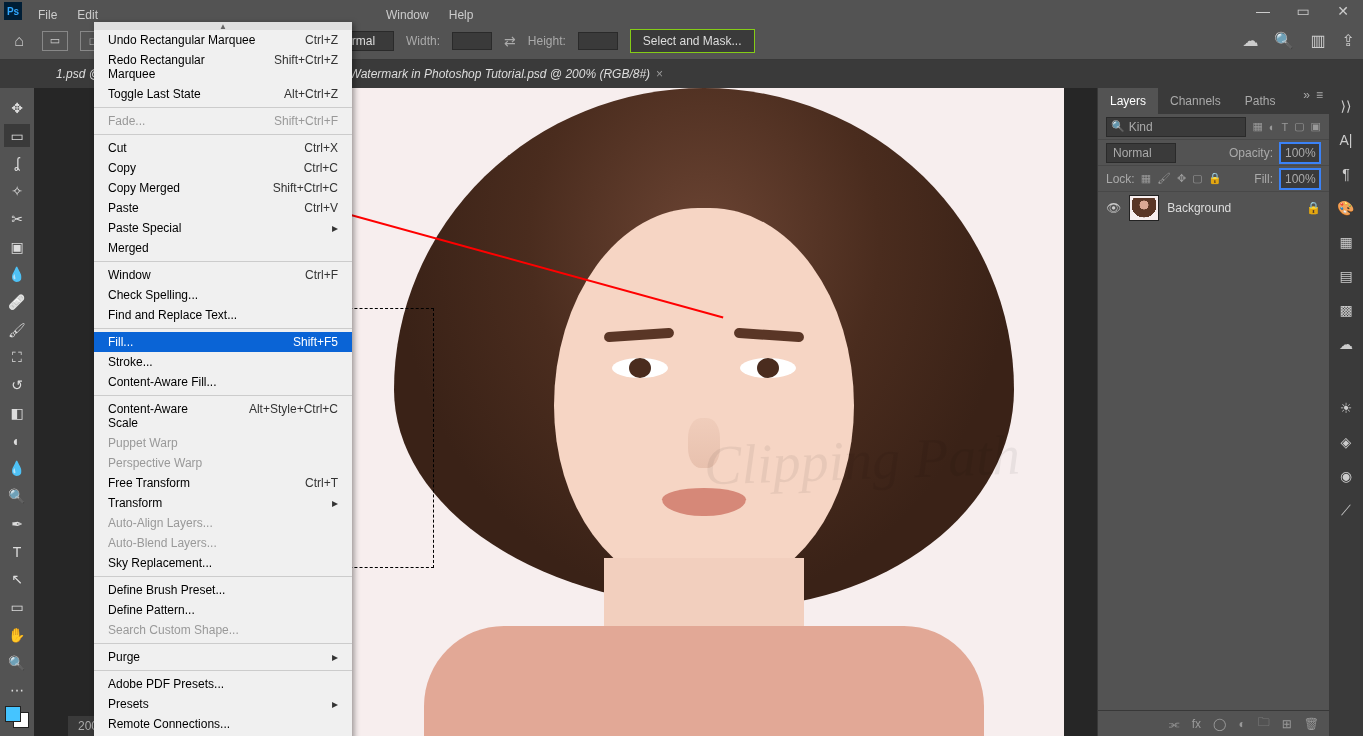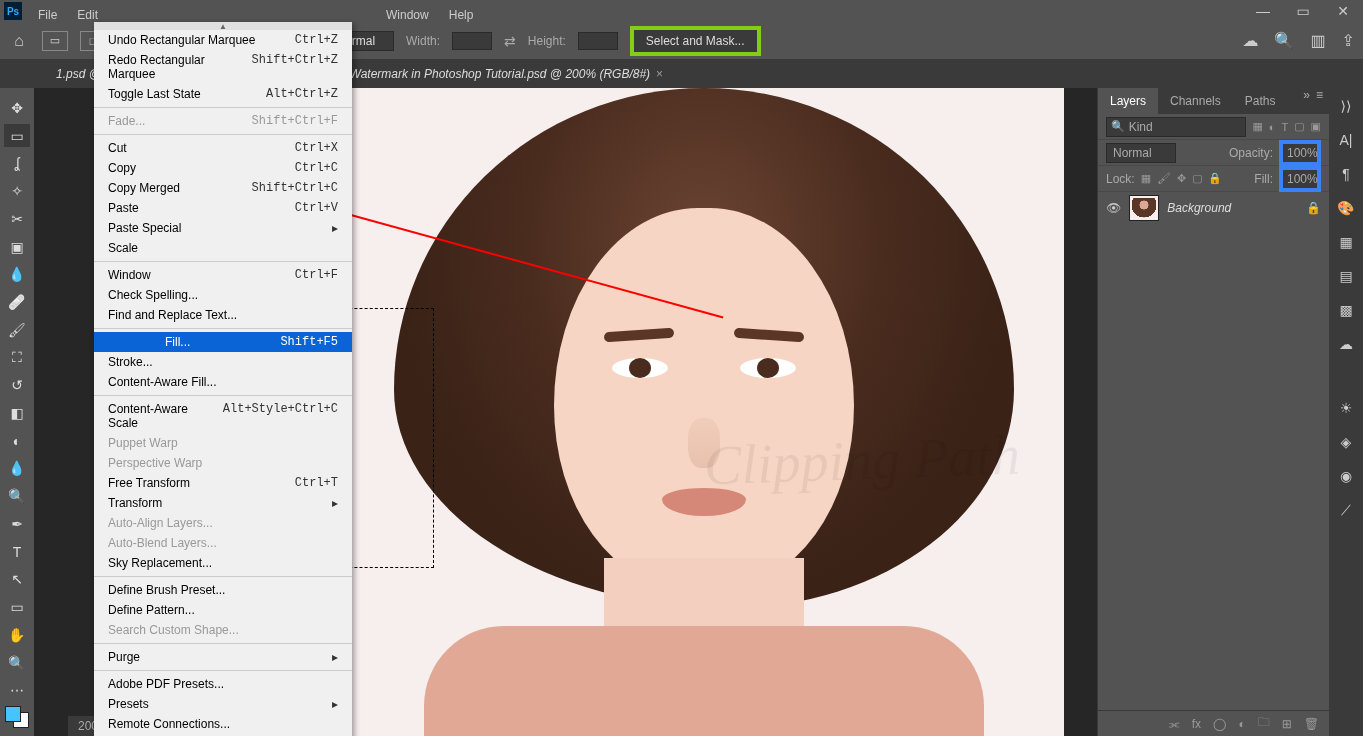--- a/index.html
+++ b/index.html
@@ -8,21 +8,21 @@
 .ps-logo { width:18px; height:18px; background:#001e36; color:#31a8ff; display:flex; align-items:center; justify-content:center; font-weight:bold; font-size:10px; margin-right:6px; }
 .menu-item { padding:4px 10px; height:22px; line-height:22px; cursor:default; }
 .win-controls { margin-left:auto; display:flex; }
 .win-btn { width:40px; height:22px; display:flex; align-items:center; justify-content:center; font-size:14px; }
 .optbar { height:38px; background:#535353; display:flex; align-items:center; padding:0 8px; border-bottom:1px solid #383838; gap:12px; }
 .home-icon { width:22px; height:22px; display:flex; align-items:center; justify-content:center; font-size:16px; }
 .tool-icon-box { width:26px; height:20px; border:1px solid #888; display:flex; align-items:center; justify-content:center; font-size:11px; }
 .opt-label { color:#aaa; }
 .opt-select { background:#3a3a3a; border:1px solid #2a2a2a; color:#ddd; padding:2px 18px 2px 6px; }
 .opt-input { background:#3a3a3a; border:1px solid #2a2a2a; width:40px; height:18px; }
-.opt-btn { background:#3a3a3a; border:4px solid #84cc16; color:#ddd; padding:4px 12px; }
+.opt-btn { background:#3a3a3a; border:1px solid #84cc16; color:#ddd; padding:4px 12px; }
 .opt-right { margin-left:auto; display:flex; gap:16px; align-items:center; }
 .opt-right span { font-size:16px; cursor:default; }
 .tabbar { height:28px; background:#3a3a3a; display:flex; align-items:center; padding-left:48px; }
 .doc-tab { padding:0 8px; height:28px; line-height:28px; font-style:italic; color:#ddd; display:flex; align-items:center; gap:6px; }
 .doc-tab .close { font-style:normal; color:#999; }
 .main { position:absolute; top:88px; left:0; right:0; bottom:0; display:flex; }
 .ltools { width:34px; background:#535353; display:flex; flex-direction:column; align-items:center; padding-top:8px; gap:4px; }
 .ltools .t { width:26px; height:26px; display:flex; align-items:center; justify-content:center; color:#ddd; font-size:14px; cursor:default; }
 .ltools .t.active { background:#3a3a3a; }
 .swatches { margin-top:auto; margin-bottom:8px; position:relative; width:24px; height:24px; }
@@ -48,39 +48,39 @@
 .arrow-line::before { content:""; position:absolute; left:-2px; top:-4px; border:5px solid transparent; border-right:12px solid red; }
 .rpanel { width:232px; background:#535353; border-left:1px solid #383838; display:flex; flex-direction:column; }
 .rtabs { height:26px; background:#3a3a3a; display:flex; align-items:flex-start; }
 .rtab { padding:0 12px; height:26px; line-height:26px; color:#aaa; }
 .rtab.active { background:#535353; color:#fff; }
 .rtab-icons { margin-left:auto; padding-right:6px; color:#aaa; display:flex; gap:6px; }
 .r-row { height:26px; display:flex; align-items:center; padding:0 8px; gap:6px; border-bottom:1px solid #484848; }
 .r-search { background:#3a3a3a; border:1px solid #2a2a2a; padding:2px 4px; color:#aaa; flex:1; display:flex; gap:4px; align-items:center; }
 .mini-ico { color:#999; font-size:11px; }
 .r-select { background:#3a3a3a; border:1px solid #2a2a2a; color:#aaa; padding:2px 6px; min-width:70px; }
-.r-num { background:#3a3a3a; border:4px solid #3b82f6; color:#aaa; padding:2px 4px; width:42px; text-align:right; }
+.r-num { background:#3a3a3a; border:2px solid #3b82f6; color:#aaa; padding:2px 4px; width:42px; text-align:right; }
 .layer-row { height:32px; display:flex; align-items:center; padding:0 8px; gap:8px; }
 .eye-ico { color:#ccc; }
 .thumb { width:30px; height:26px; background:#f7eeee; border:1px solid #222; position:relative; overflow:hidden; }
 .thumb::after { content:""; position:absolute; inset:2px; background:radial-gradient(circle at 50% 35%, #d9a794 25%, #5a3626 26% 70%, #f7eeee 71%); border-radius:2px; }
-.layer-name { font-style:italic; color:#ddd; flex:1; }
+.layer-name { color:#ddd; flex:1; }
 .lock-ico { color:#aaa; }
 .rbottom { margin-top:auto; height:26px; border-top:1px solid #383838; display:flex; align-items:center; justify-content:flex-end; gap:12px; padding:0 10px; color:#999; }
 .rside { width:34px; background:#3a3a3a; display:flex; flex-direction:column; align-items:center; padding-top:8px; gap:14px; }
 .rside .ri { width:20px; height:20px; display:flex; align-items:center; justify-content:center; color:#ccc; font-size:14px; }
 .statusbar { position:absolute; bottom:0; left:34px; height:20px; background:#3a3a3a; padding:0 10px; line-height:20px; color:#aaa; }
 .dropdown { position:absolute; top:22px; left:94px; width:258px; background:#f0f0f0; color:#000; box-shadow:2px 2px 6px rgba(0,0,0,0.4); z-index:100; }
 .dd-scroll { height:8px; background:#e0e0e0; display:flex; justify-content:center; align-items:center; color:#666; font-size:8px; }
 .dd-item { display:flex; padding:3px 14px; cursor:default;gap:33px; }
 .dd-item .lbl { flex:1; }
-.dd-item .sc { color:#333;font-family:Liberation Mono, monospace; }
+.dd-item .sc { color:#333; }
 .dd-item.disabled { color:#999; }
 .dd-item.disabled .sc { color:#999; }
-.dd-item.highlight { background:#0a64d6; color:#fff;text-align:center; }
+.dd-item.highlight { background:#0a64d6; color:#fff; }
 .dd-item.highlight .sc { color:#fff; }
 .dd-item .sub { margin-left:auto; color:#333; }
 .dd-sep { height:1px; background:#ccc; margin:3px 0; }
 .chk { width:14px; height:14px; border:1px solid #888; margin-right:6px; display:inline-block; }
 .swap-ico { font-size:14px; color:#aaa; }
 </style>
 </head>
 <body>
 
 <div class="menubar">
@@ -290,21 +290,21 @@
     </div>
     <div class="dd-item">
       <span class="lbl">Paste</span>
       <span class="sc">Ctrl+V</span>
     </div>
     <div class="dd-item">
       <span class="lbl">Paste Special</span>
       <span class="sub">▸</span>
     </div>
     <div class="dd-item">
-      <span class="lbl">Scale</span>
+      <span class="lbl">Merged</span>
     </div>
     <div class="dd-sep"></div>
     <div class="dd-item">
       <span class="lbl">Window</span>
       <span class="sc">Ctrl+F</span>
     </div>
     <div class="dd-item">
       <span class="lbl">Check Spelling...</span>
     </div>
     <div class="dd-item">

